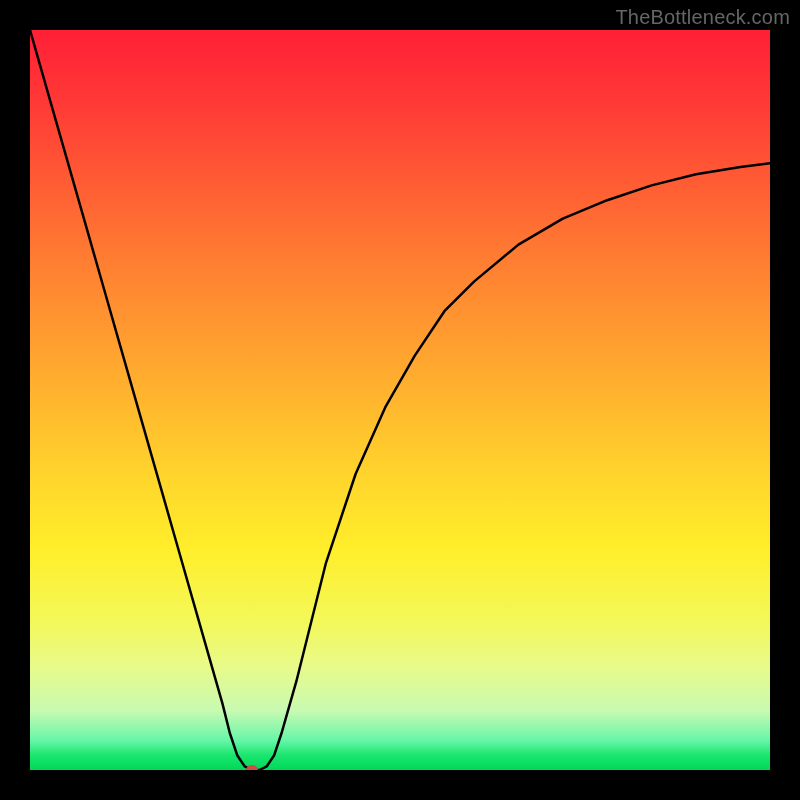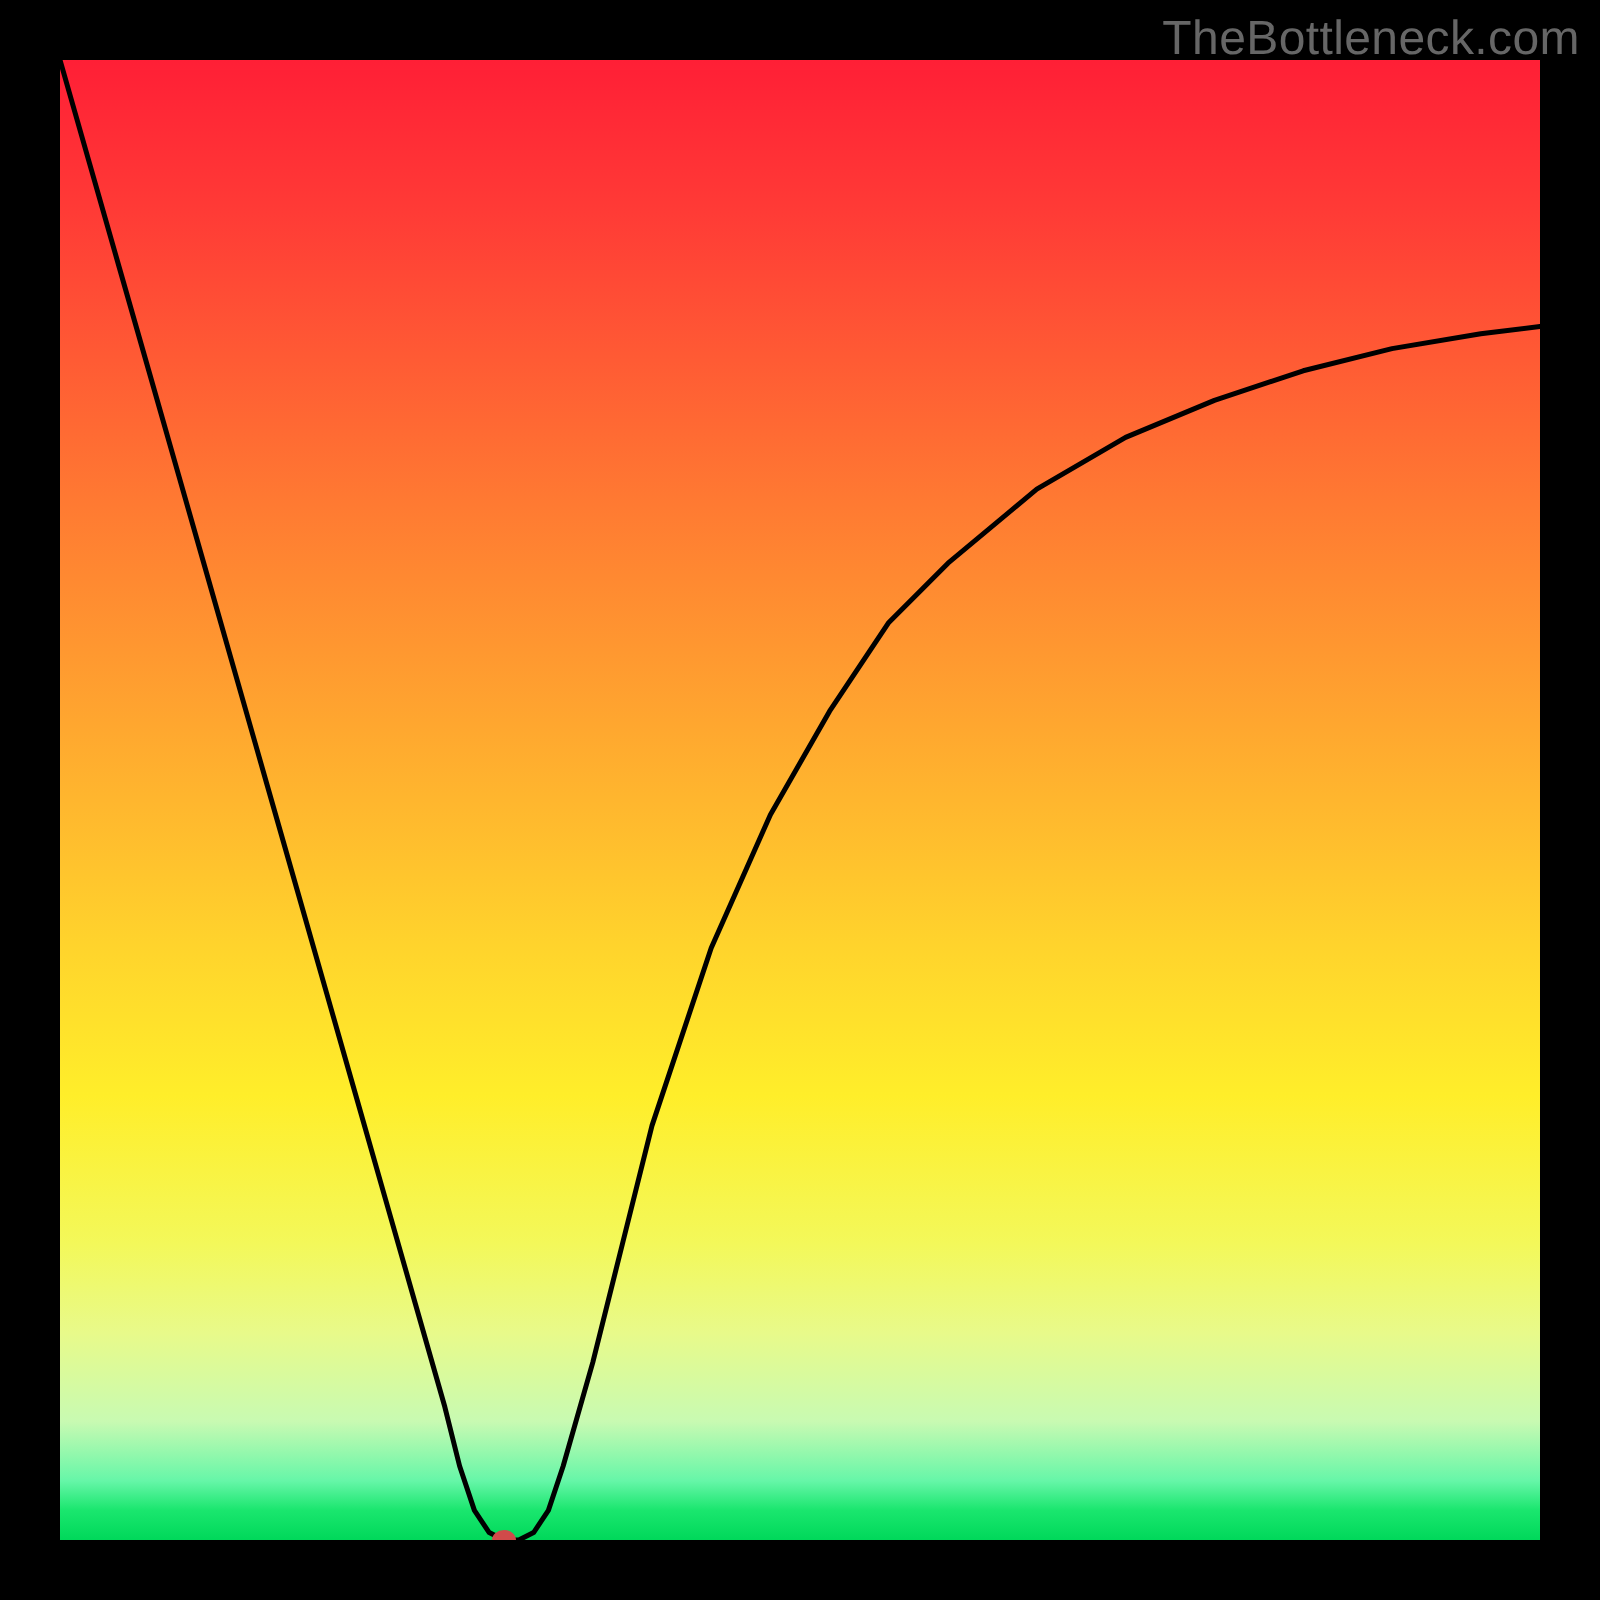--- a/index.html
+++ b/index.html
@@ -45,21 +45,21 @@
     left: 0;
     top: 0;
     width: 740px;
     height: 740px;
   }
   .watermark {
     position: absolute;
     top: 6px;
     right: 10px;
     color: #666;
-    font-size: 24px;
+    font-size: 20px;
     font-weight: 500;
     letter-spacing: 0.2px;
     user-select: none;
   }
 </style>
 </head>
 <body>
 
 <div class="frame">
   <div class="plot-area">

